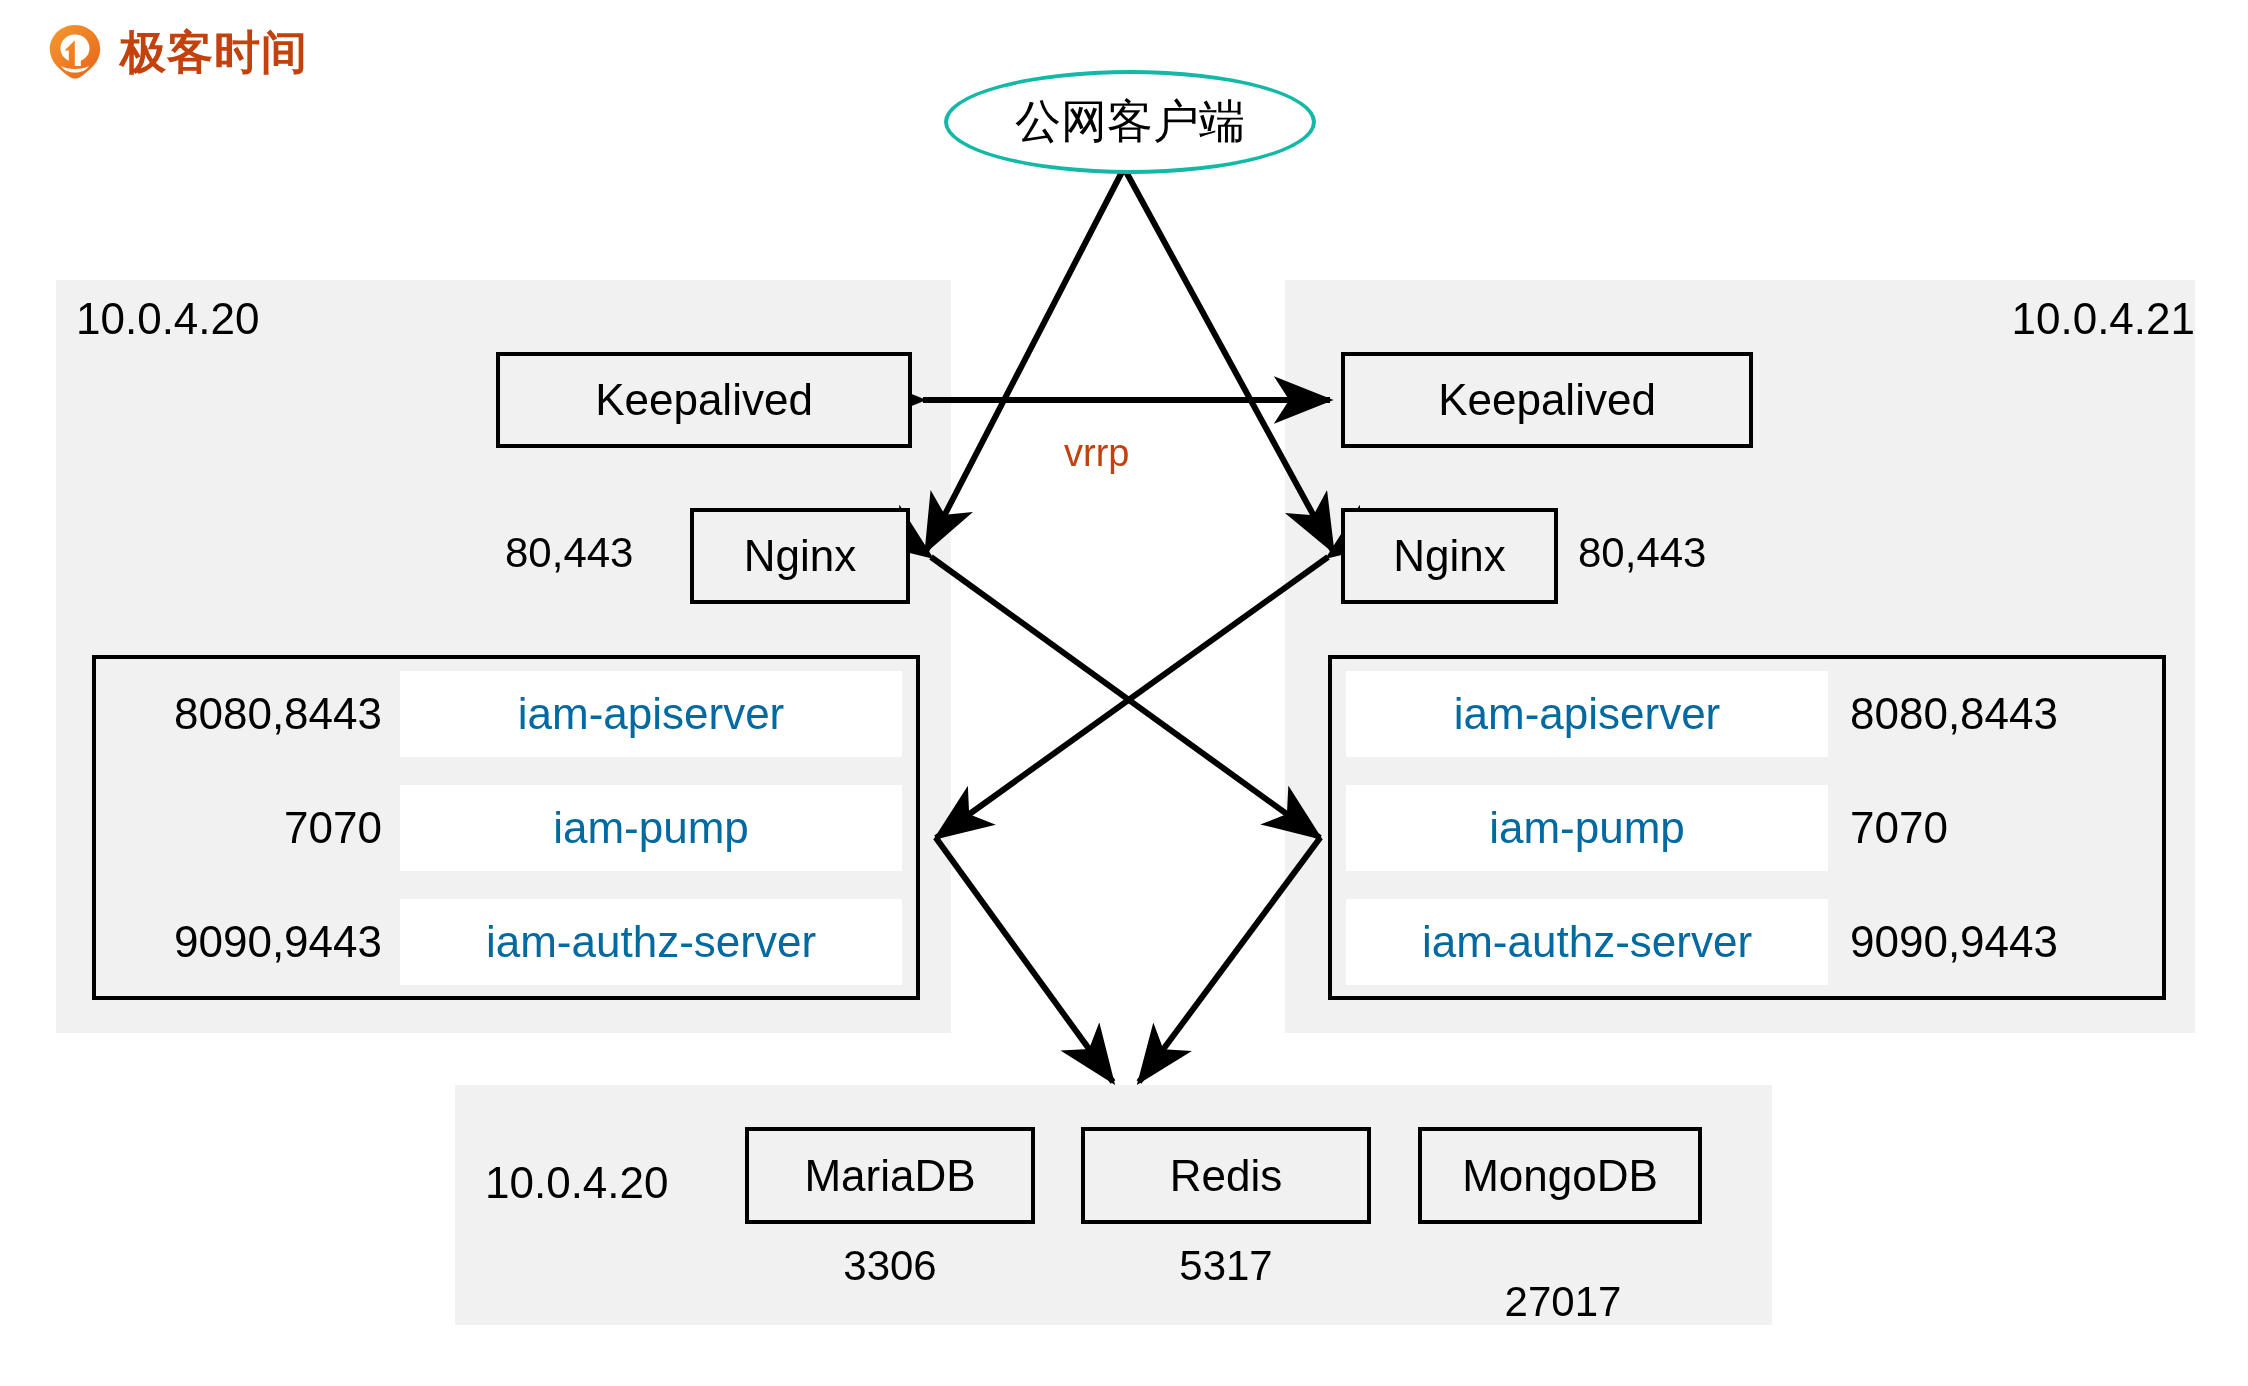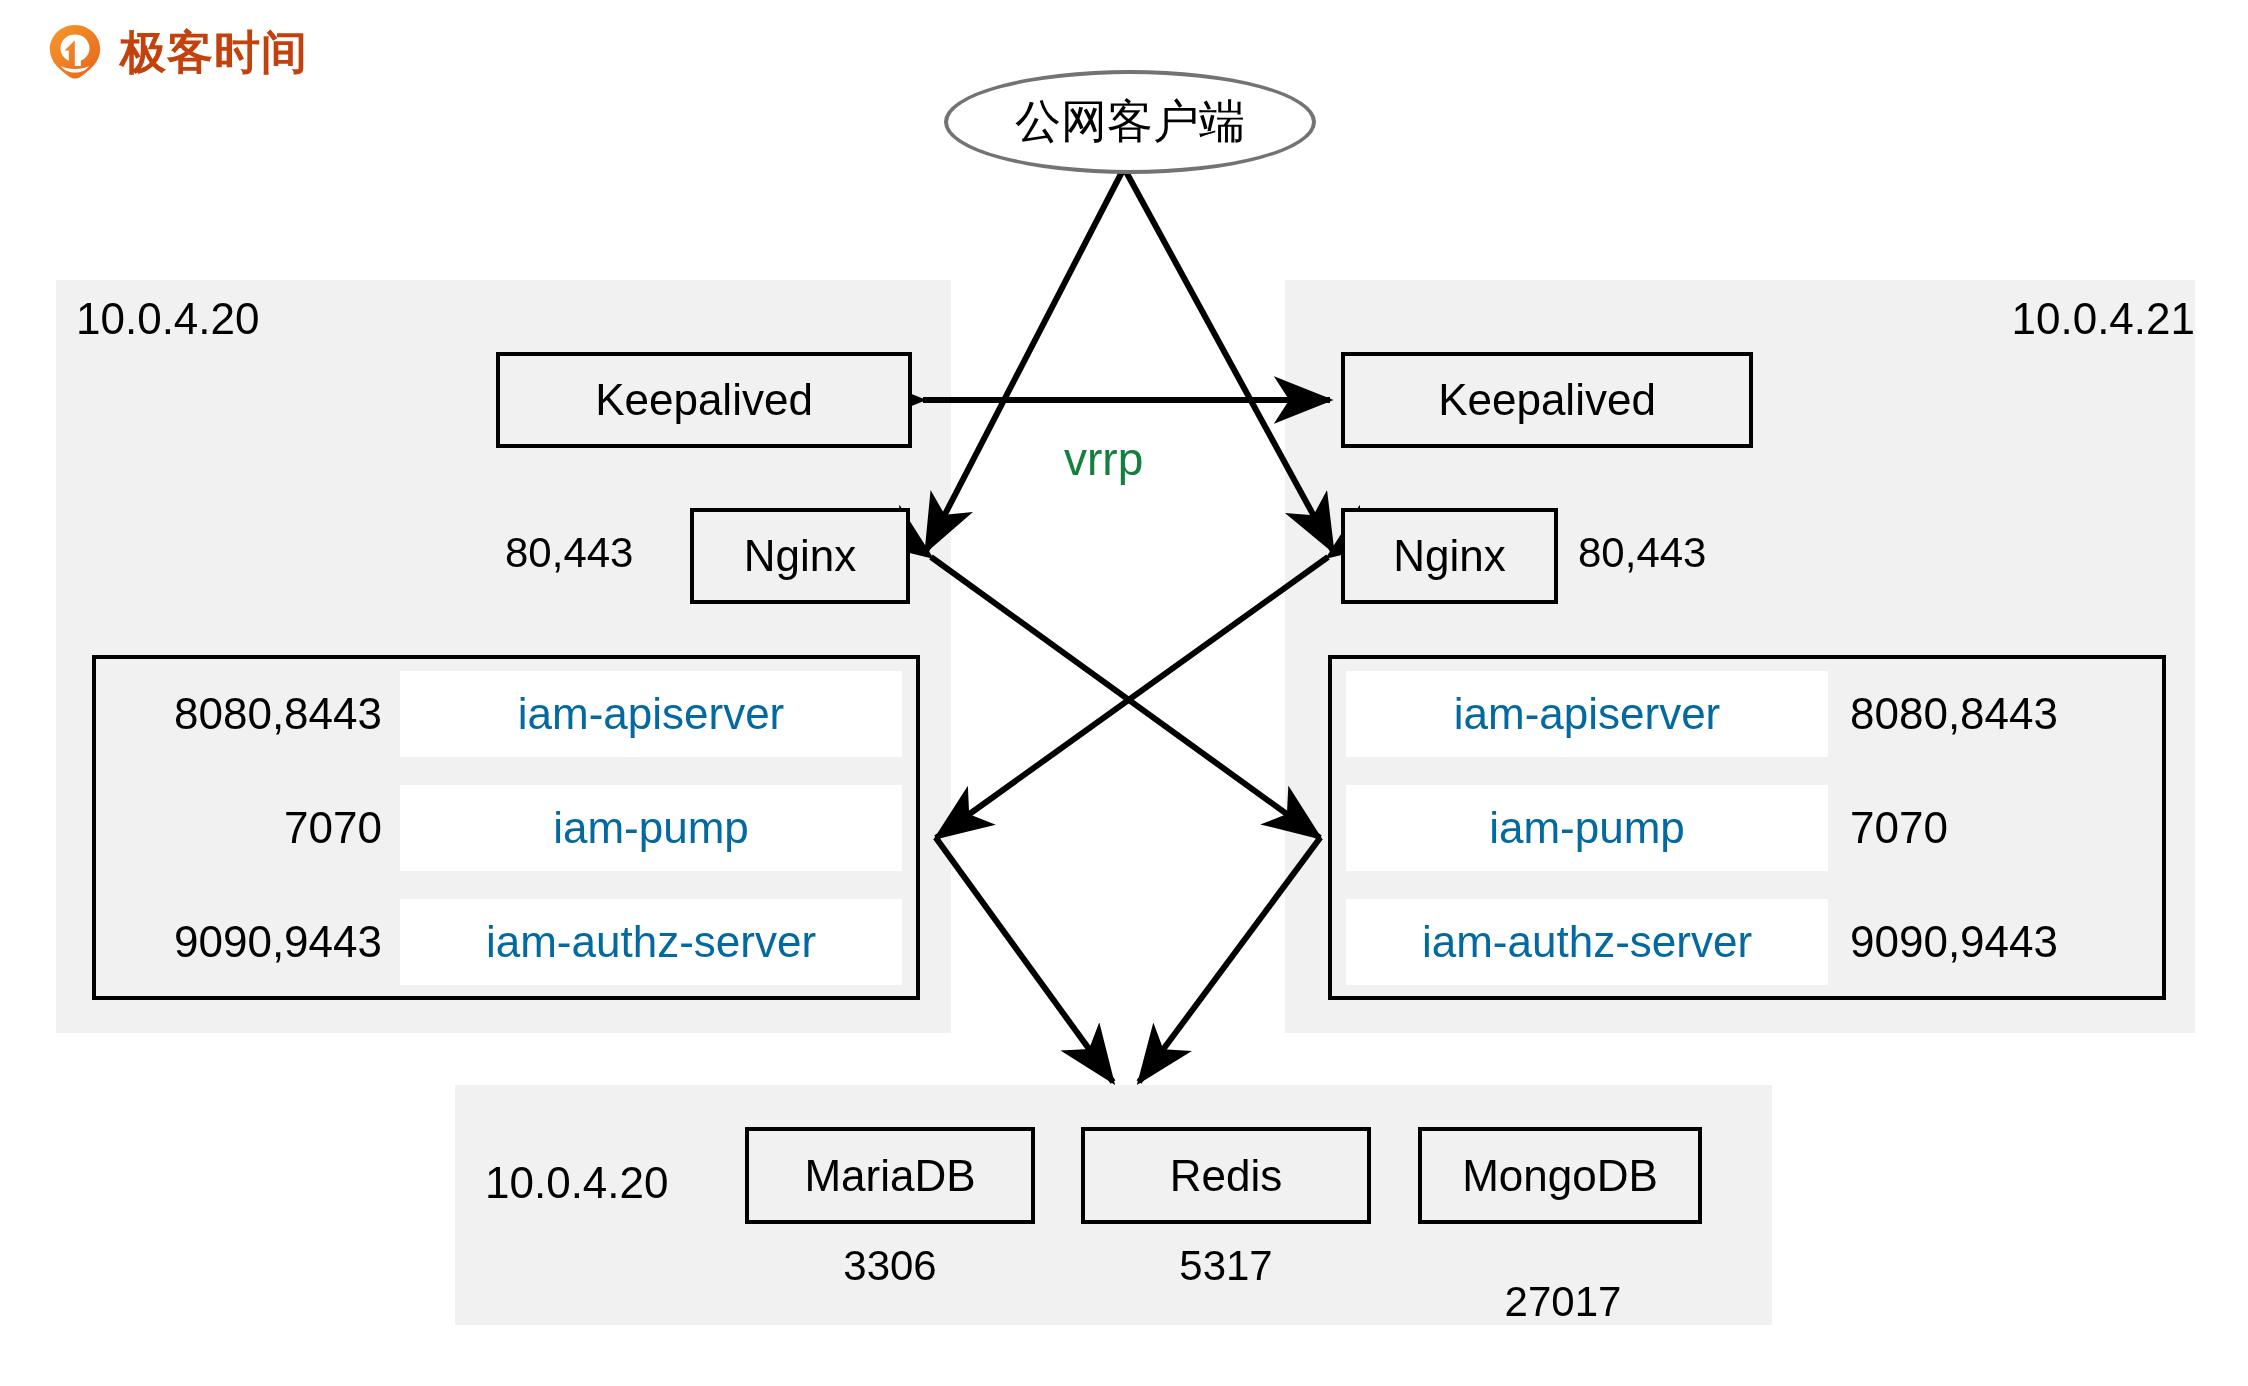--- a/index.html
+++ b/index.html
@@ -104,28 +104,28 @@
   #edges {
     position: absolute;
     left: 0;
     top: 0;
     width: 2248px;
     height: 1386px;
     pointer-events: none;
   }
   .edge-label {
     position: absolute;
-    font-size: 46px;
-    color: #15803d;
+    font-size: 38px;
+    color: #c2410c;
     white-space: nowrap;
   }
   .ellipse-node {
     position: absolute;
     box-sizing: border-box;
-    border: 4px solid #737373;
+    border: 4px solid #14b8a6;
     border-radius: 50%;
     background: #ffffff;
     display: flex;
     align-items: center;
     justify-content: center;
     font-size: 46px;
     color: #000000;
     white-space: nowrap;
   }
   .db-port {

